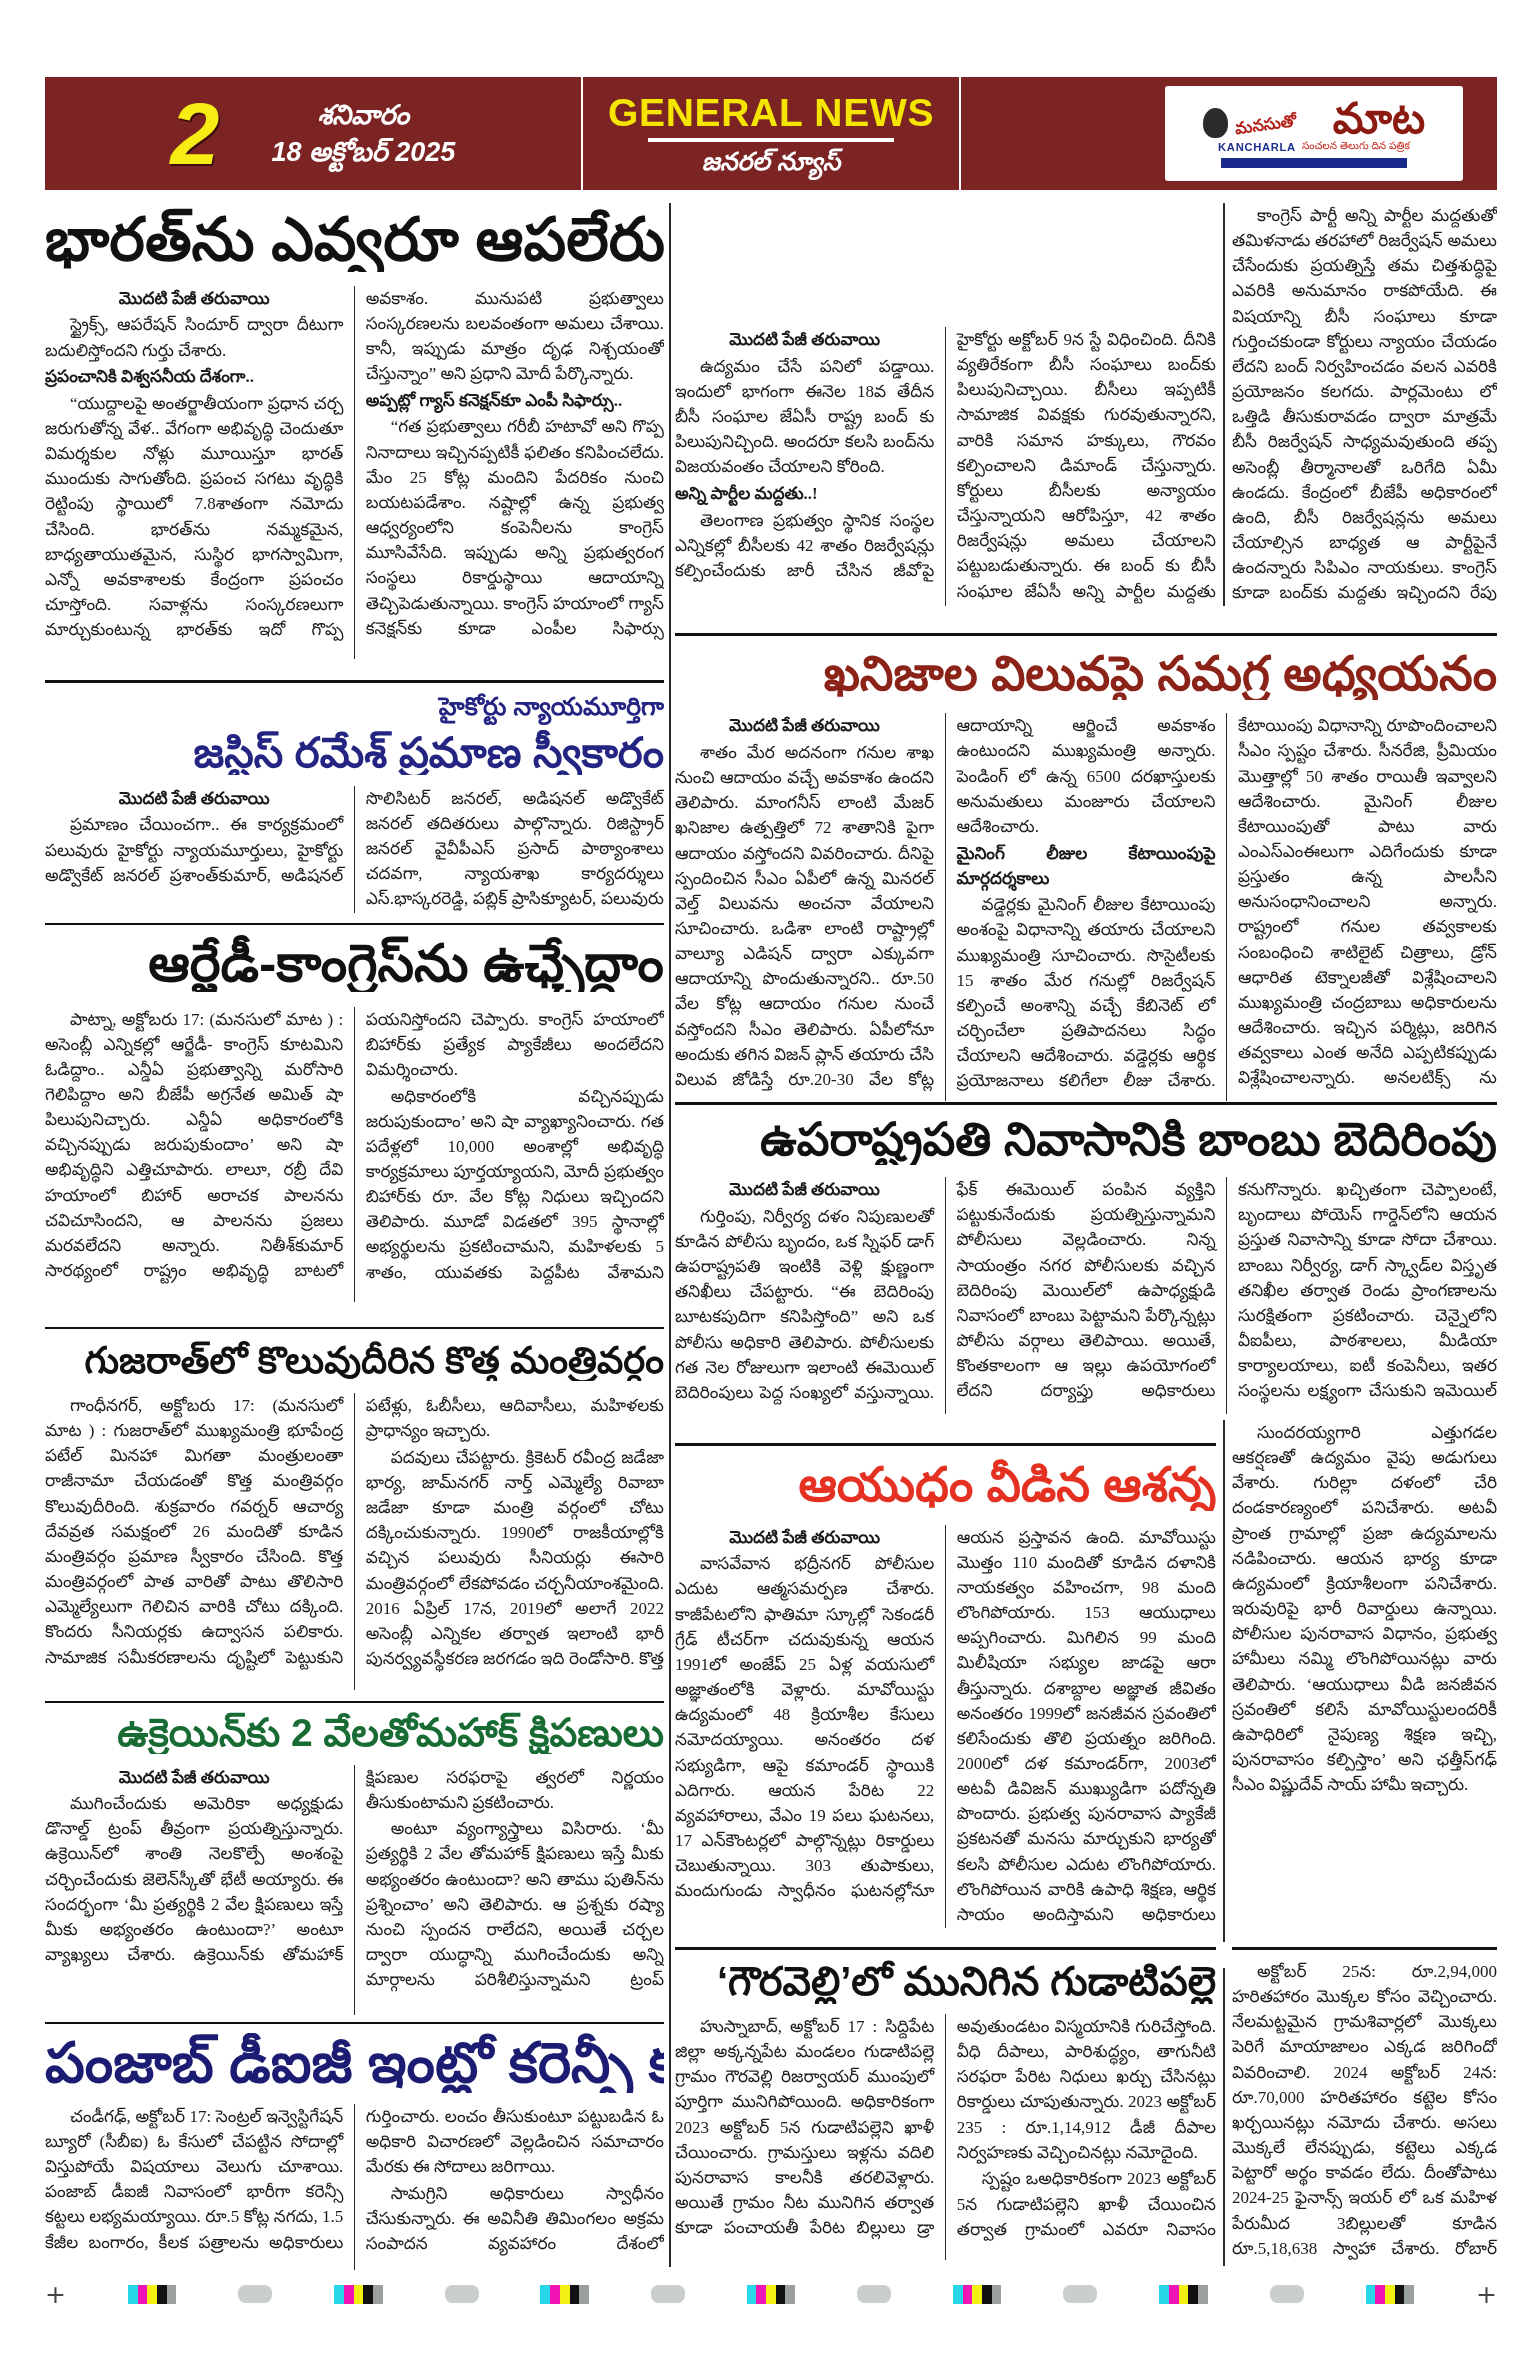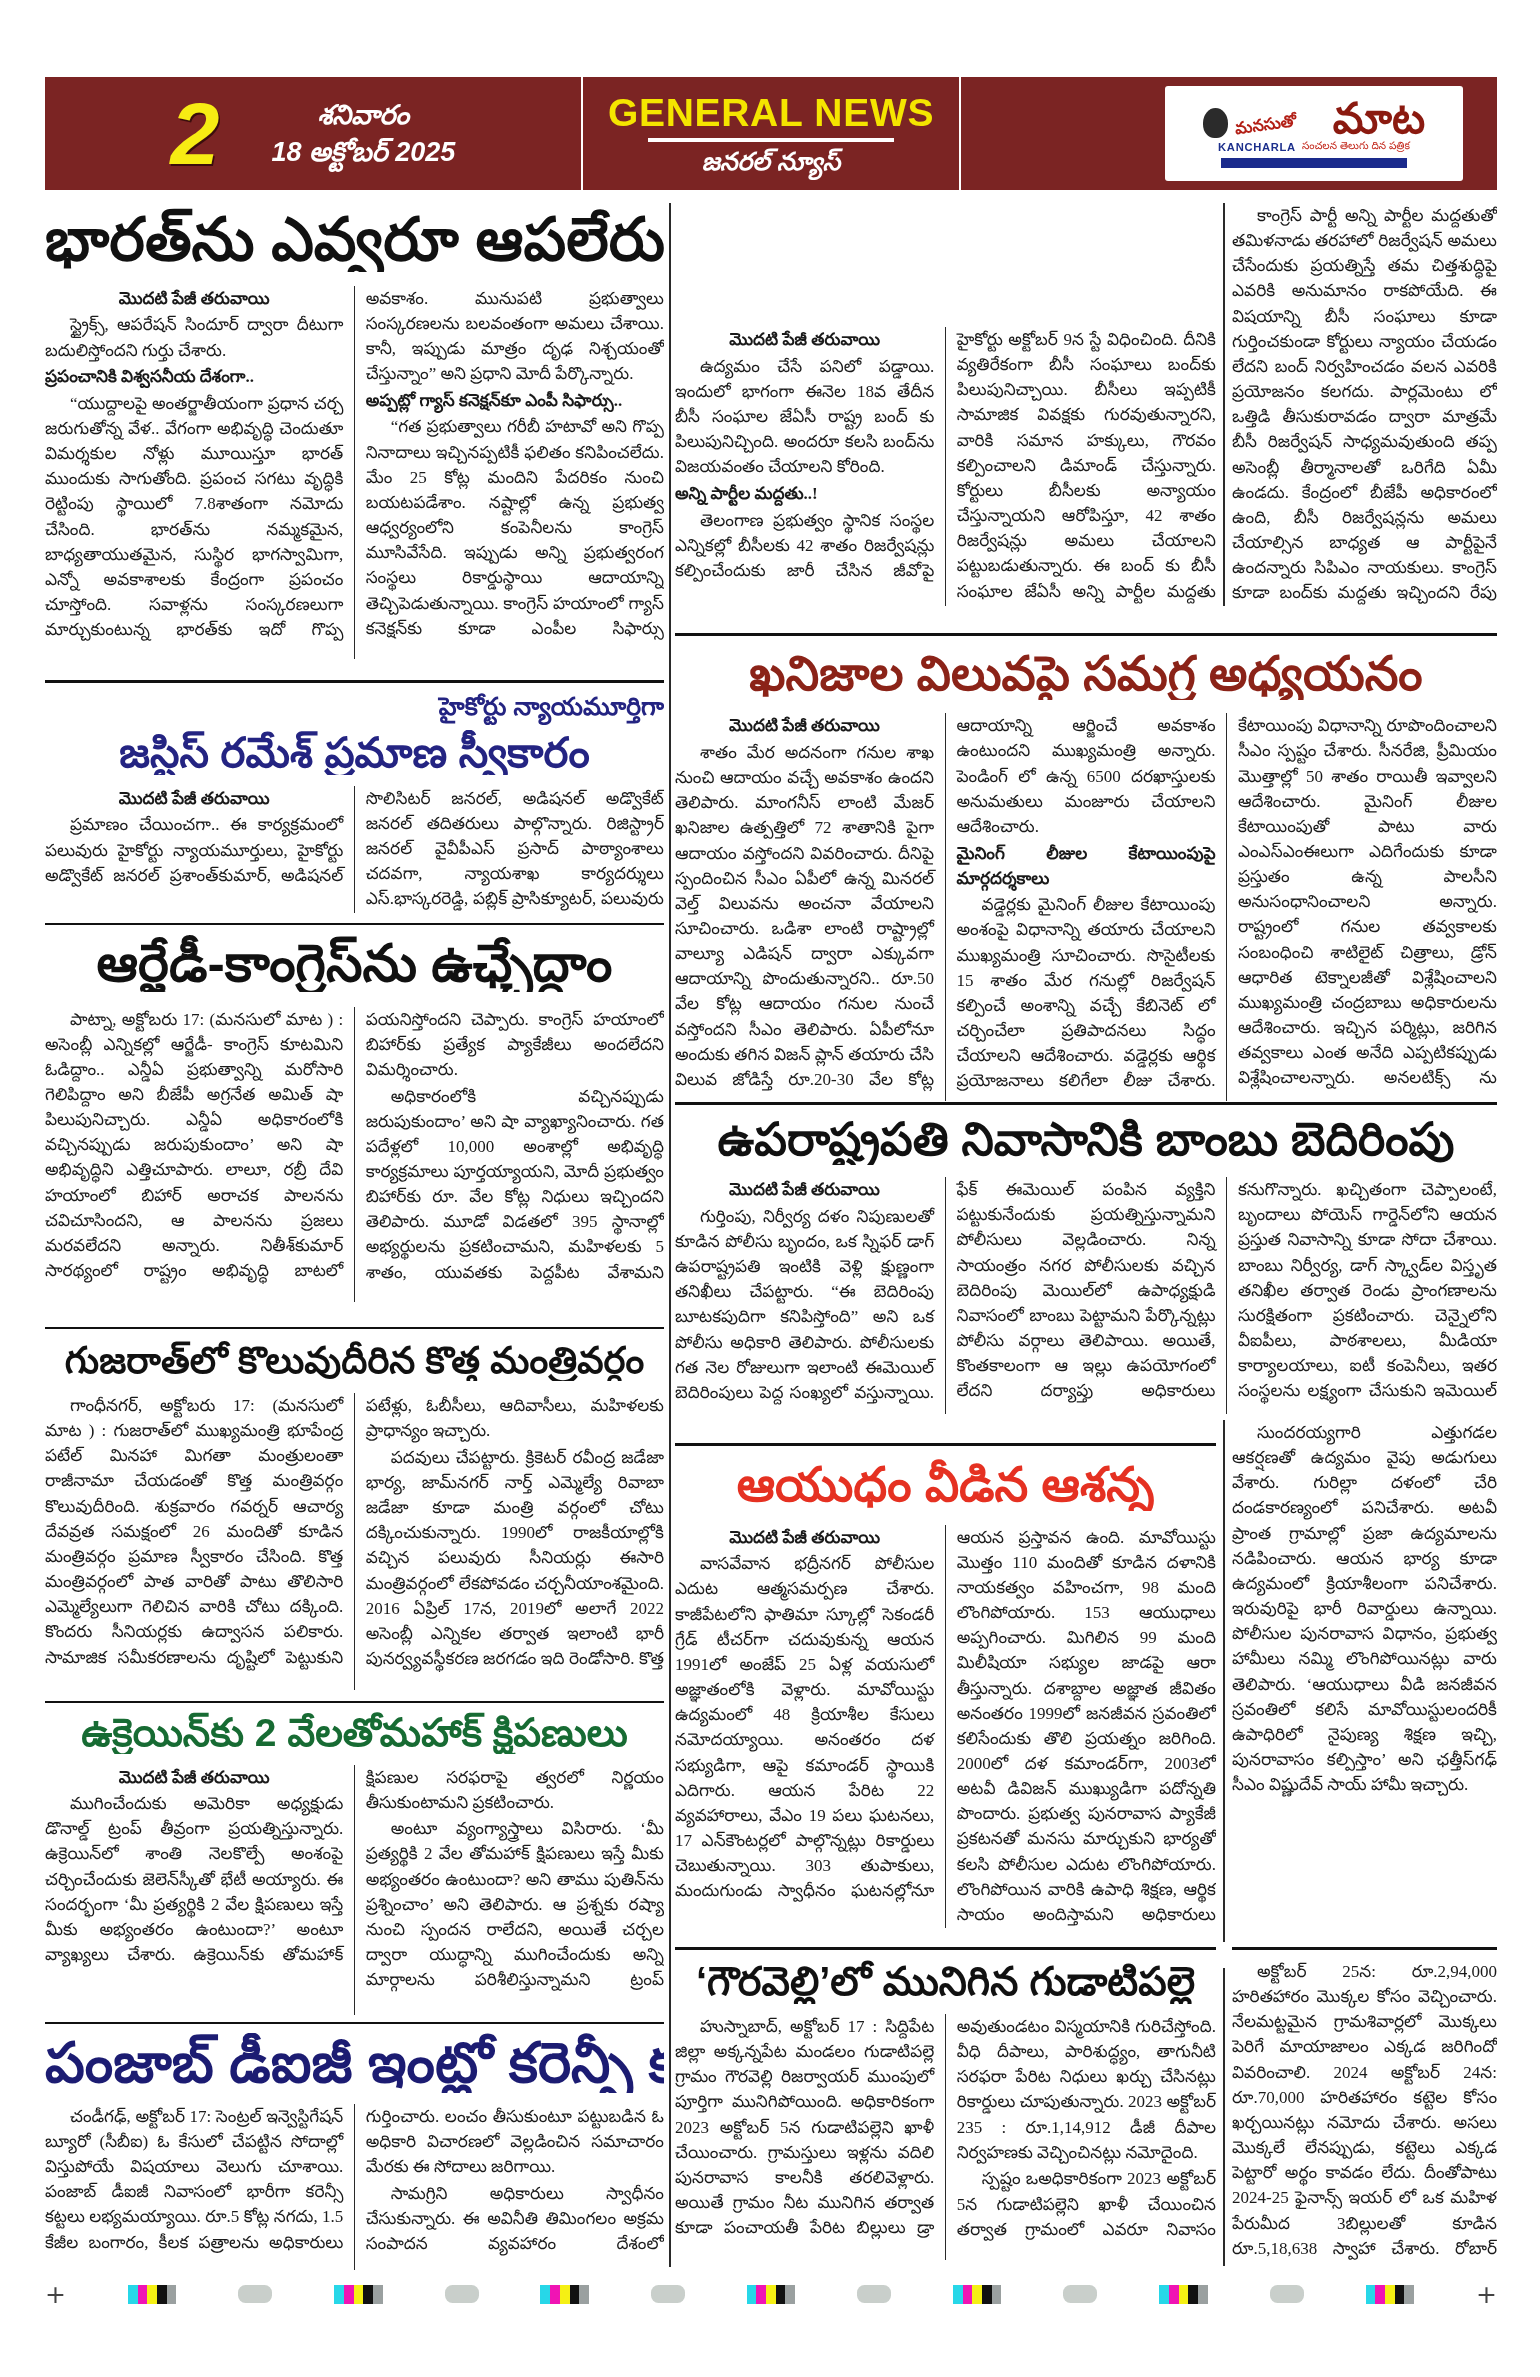--- a/index.html
+++ b/index.html
@@ -27,21 +27,21 @@
   .logo-row{display:flex;align-items:flex-end;gap:7.5px;}
   .logo-face{width:25px;height:30px;border-radius:50% 50% 45% 45%;background:#2b2b2b;position:relative;}
   .logo-top{font-family:"Liberation Sans",sans-serif;font-weight:bold;color:#b32017;font-size:16.4px;transform:rotate(-8deg);}
   .logo-main{font-family:"Liberation Sans",sans-serif;font-weight:bold;color:#8b1a10;font-size:43px;line-height:.9;margin-left:28px;}
   .logo-sub{display:flex;align-items:center;gap:6px;margin-top:1.5px;}
   .logo-brand{font-family:"Liberation Sans",sans-serif;font-weight:bold;color:#1c2f8c;font-size:11.2px;letter-spacing:0.7px;}
   .logo-tag{font-family:"Liberation Sans",sans-serif;color:#c22417;font-size:10.4px;}
   .logo-bar{width:186px;height:9.7px;background:#1a2a8c;margin-top:4.5px;}
   
   .art{position:absolute;overflow:hidden;}
-  .hl{font-family:"Liberation Sans",sans-serif;font-weight:bold;text-align:center;
+  .hl{font-family:"Liberation Sans",sans-serif;font-weight:bold;text-align:right;
       white-space:nowrap;overflow:hidden;line-height:1.08;}
   .kicker{font-family:Liberation Sans, sans-serif;font-weight:bold;text-align:right;white-space:nowrap;}
   .body{column-gap:22.4px;column-rule:0.7px solid #2a2a2a;text-align:justify;
         font-size:17px;line-height:1.48;overflow:hidden;}
   .cols2{column-count:2;}
   .cols3{column-count:3;}
   .cols1{column-count:1;}
   .body p{margin:0 0 1.5px 0;}
   .t-p{text-indent:25px;}
   .t-byline{text-align:center;font-weight:bold;text-indent:0;}

